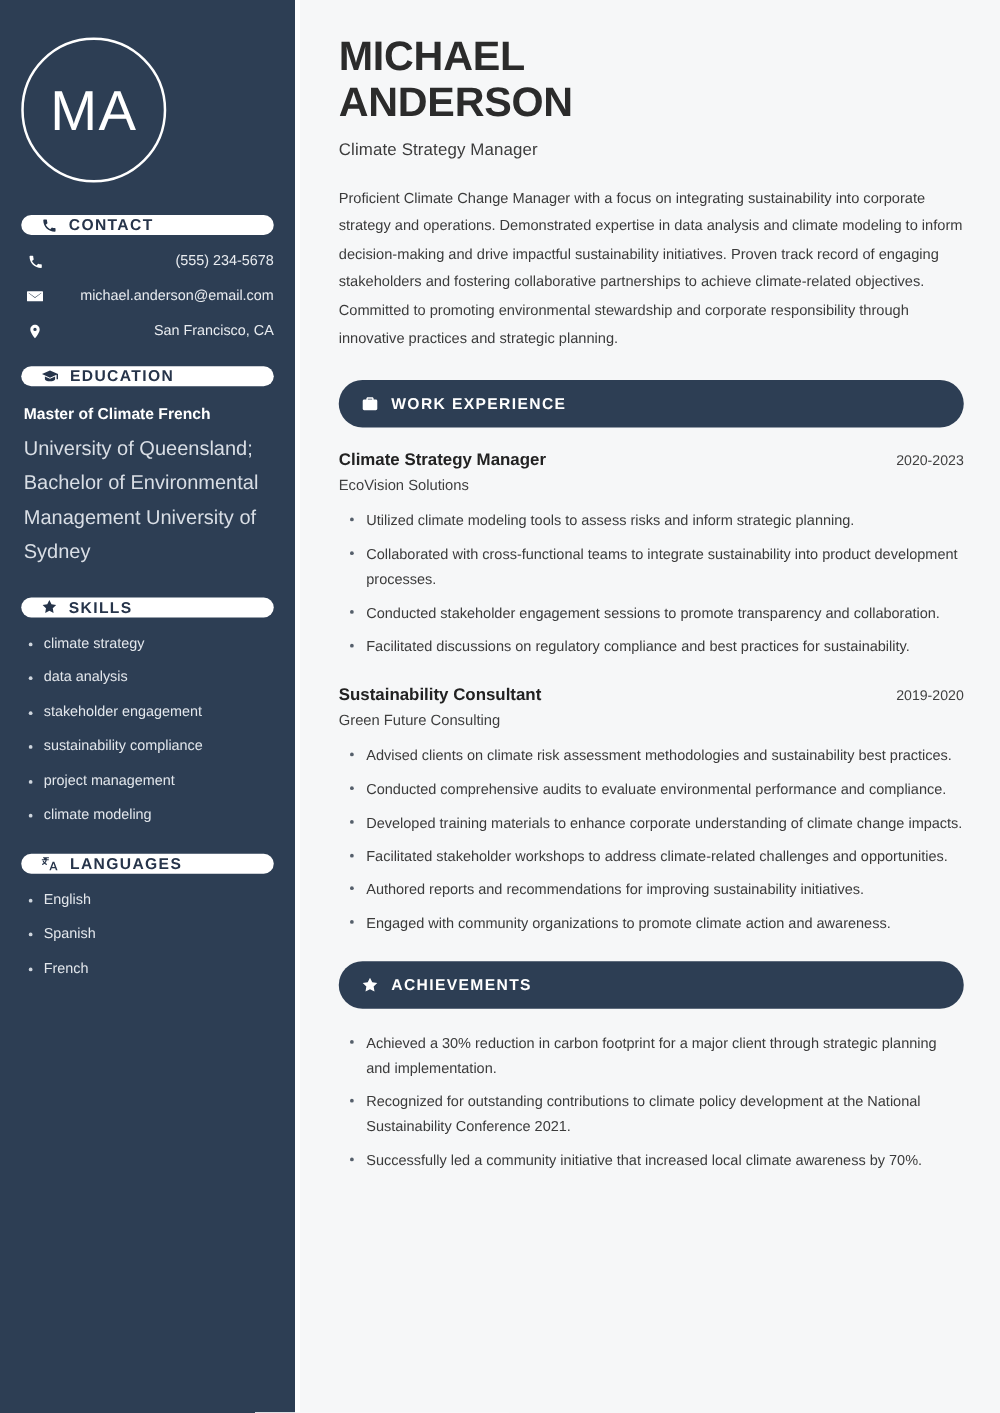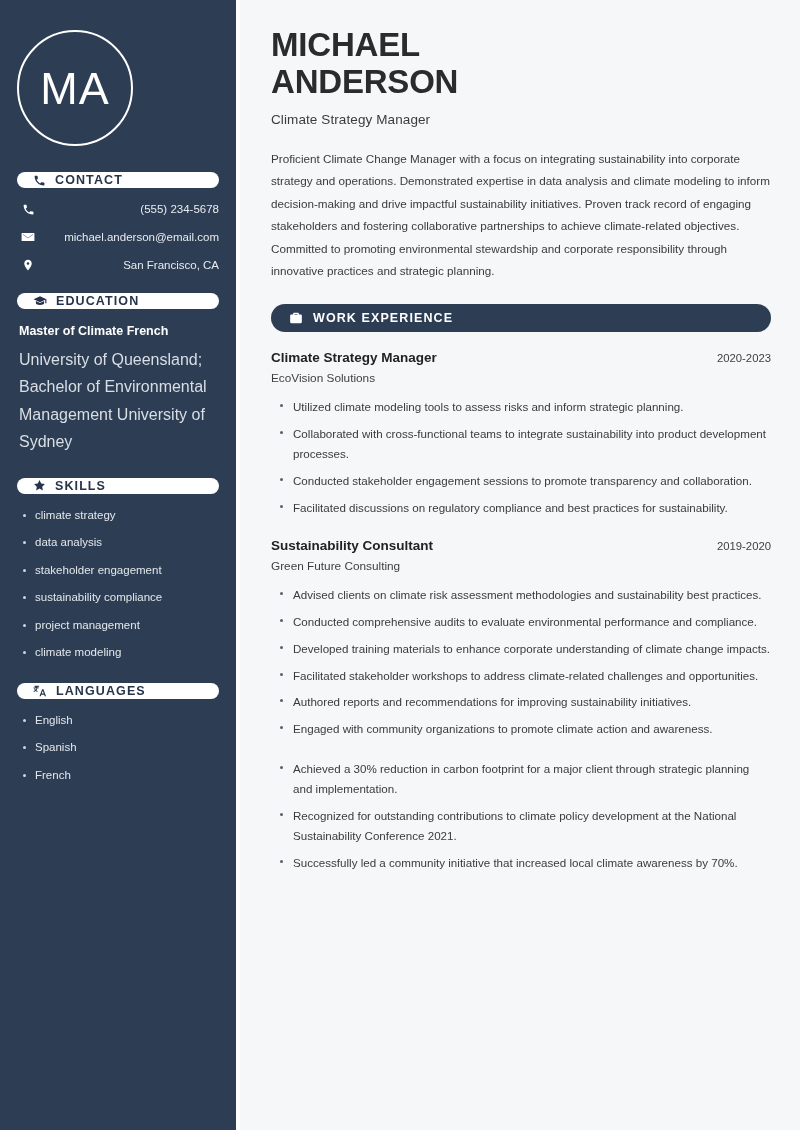--- a/index.html
+++ b/index.html
@@ -144,21 +144,21 @@
     color:#3b3b3b;
     font-size:11.7px;
     line-height:1.93;
     text-align:left;
     margin-bottom:21px;
   }
 
   .bar {
     background:#2d3e54;
     border-radius:22px;
-    height:28px;
+    height:38px;
     display:flex;
     align-items:center;
     gap:10px;
     padding:0 18px;
     margin-bottom:18px;
   }
   .bar-label {
     color:#ffffff;
     font-size:12.5px;
     font-weight:bold;
@@ -357,20 +357,28 @@
         <li>Advised clients on climate risk assessment methodologies and sustainability best practices.</li>
         <li>Conducted comprehensive audits to evaluate environmental performance and compliance.</li>
         <li>Developed training materials to enhance corporate understanding of climate change impacts.</li>
         <li>Facilitated stakeholder workshops to address climate-related challenges and opportunities.</li>
         <li>Authored reports and recommendations for improving sustainability initiatives.</li>
         <li>Engaged with community organizations to promote climate action and awareness.</li>
       </ul>
     </div>
 
     <div class="ach-section">
+      <div class="bar">
+        <span class="ico">
+          <svg width="14" height="14" viewBox="0 0 24 24" fill="#ffffff">
+            <path d="M12 2l3.1 6.3 6.9 1-5 4.9 1.2 6.8-6.2-3.3-6.2 3.3L7 14.2 2 9.3l6.9-1L12 2z"></path>
+          </svg>
+        </span>
+        <span class="bar-label">ACHIEVEMENTS</span>
+      </div>
       <ul class="bullets">
         <li>Achieved a 30% reduction in carbon footprint for a major client through strategic planning and implementation.</li>
         <li>Recognized for outstanding contributions to climate policy development at the National Sustainability Conference 2021.</li>
         <li>Successfully led a community initiative that increased local climate awareness by 70%.</li>
       </ul>
     </div>
 
   </main>
 </div>
 

